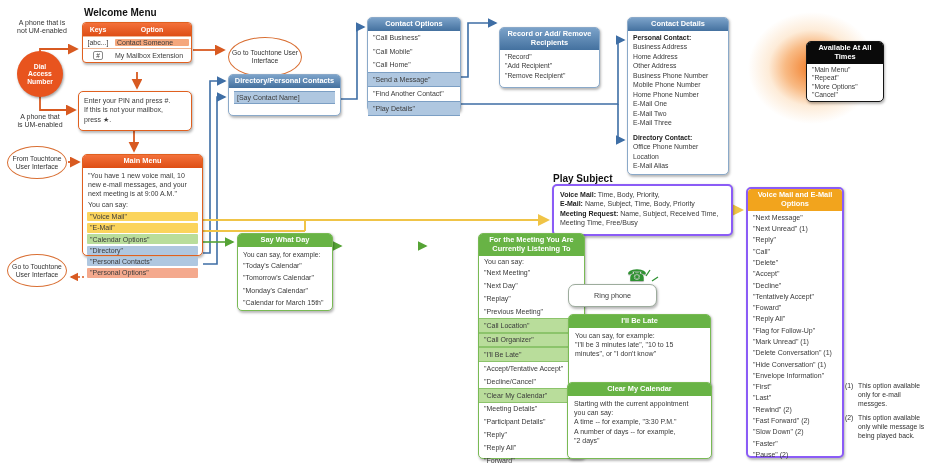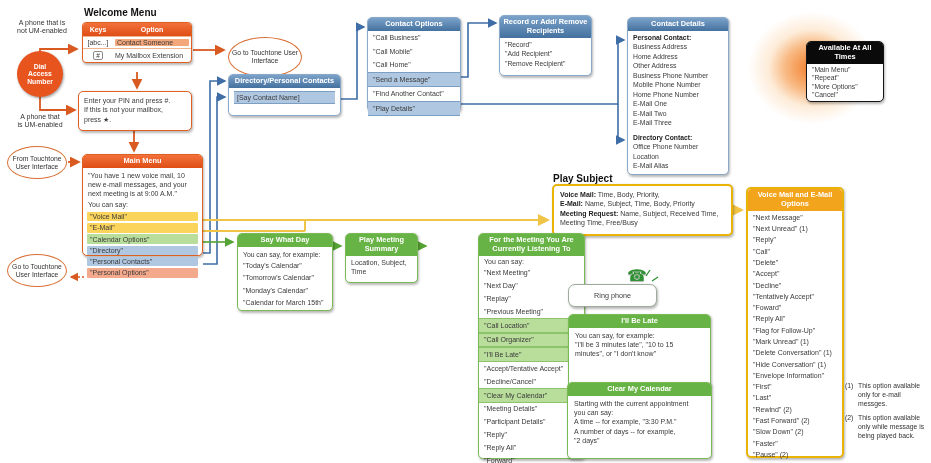--- a/index.html
+++ b/index.html
@@ -4,21 +4,21 @@
 <style>
   html,body{margin:0;padding:0;background:#fff;}
   .canvas{position:relative;width:931px;height:463px;background:#fff;overflow:hidden;
           font-family:"Liberation Sans",sans-serif;color:#3a3a3a;}
   svg.wires{position:absolute;left:0;top:0;z-index:1;}
   .node{position:absolute;z-index:2;box-sizing:border-box;}
   .box{background:#fff;border-radius:5px;box-shadow:1px 1.5px 2.5px rgba(0,0,0,.28);}
   .b-blue{border:1.5px solid #8AA9C9;}
   .b-orange{border:1.5px solid #E0601F;}
   .b-green{border:1.5px solid #79BA54;}
-  .b-yellow{border:2px solid #eab308;}
+  .b-yellow{border:2px solid #8b5cf6;}
   .b-gray{border:1.5px solid #9DAC9D;}
   .b-black{border:1.5px solid #141414;margin-left:33px;}
   .hdr{font-weight:bold;color:#fff;text-align:center;border-radius:3.5px 3.5px 0 0;
        padding:2px 2px;font-size:7.4px;line-height:8.8px;}
   .hdr-blue{background:linear-gradient(180deg,#7BA2C9,#44719F);}
   .hdr-green{background:#68B345;}
   .hdr-orange{background:linear-gradient(180deg,#F3713B,#DE4E15);}
   .hdr-amber{background:#F2A41D;}
   .hdr-black{background:#0a0a0a;border-radius:4px 4px 0 0;}
   .txt{font-size:7px;line-height:9.3px;color:#3a3a3a;}
@@ -182,21 +182,21 @@
     <div class="co row-blue">"Send a Message"</div>
     <div class="co">"Find Another Contact"</div>
     <div class="co row-blue">"Play Details"</div>
   </div>
 
   <div class="node box b-blue" style="left:228px;top:74px;width:113px;height:42px;">
     <div class="hdr hdr-blue">Directory/Personal Contacts</div>
     <div class="dc-row row-blue">[Say Contact Name]</div>
   </div>
 
-  <div class="node box b-blue" style="left:499px;top:15px;width:93px;height:61px;">
+  <div class="node box b-blue" style="left:499px;top:27px;width:101px;height:61px;">
     <div class="hdr hdr-blue">Record or Add/ Remove Recipients</div>
     <div style="padding:2px 5px;">
       <div class="cd">"Record"</div>
       <div class="cd">"Add Recipient"</div>
       <div class="cd">"Remove Recipient"</div>
     </div>
   </div>
 
   <div class="node box b-blue" style="left:627px;top:17px;width:102px;height:158px;">
     <div class="hdr hdr-blue">Contact Details</div>
@@ -274,24 +274,20 @@
     <div class="hdr hdr-green">Say What Day</div>
     <div style="padding:2px 5px;">
       <div class="cd" style="line-height:11px;">You can say, for example:</div>
       <div class="cd" style="line-height:12.5px;font-size:7px;">"Today's Calendar"</div>
       <div class="cd" style="line-height:12.5px;font-size:7px;">"Tomorrow's Calendar"</div>
       <div class="cd" style="line-height:12.5px;font-size:7px;">"Monday's Calendar"</div>
       <div class="cd" style="line-height:12.5px;font-size:7px;">"Calendar for March 15th"</div>
     </div>
   </div>
 
-  <div class="node box b-green" style="left:345px;top:233px;width:73px;height:50px;">
-    <div class="hdr hdr-green">Play Meeting Summary</div>
-    <div class="txt" style="padding:2px 5px;">Location, Subject, Time</div>
-  </div>
 
   <div class="node box b-green" style="left:430px;top:233px;width:107px;height:226px;margin-left:48px;">
     <div class="hdr hdr-green">For the Meeting You Are Currently Listening To</div>
     <div class="mi" style="height:11px;">You can say:</div>
     <div class="mi">"Next Meeting"</div>
     <div class="mi">"Next Day"</div>
     <div class="mi">"Replay"</div>
     <div class="mi">"Previous Meeting"</div>
     <div class="mi row-green">"Call Location"</div>
     <div class="mi row-green">"Call Organizer"</div>

